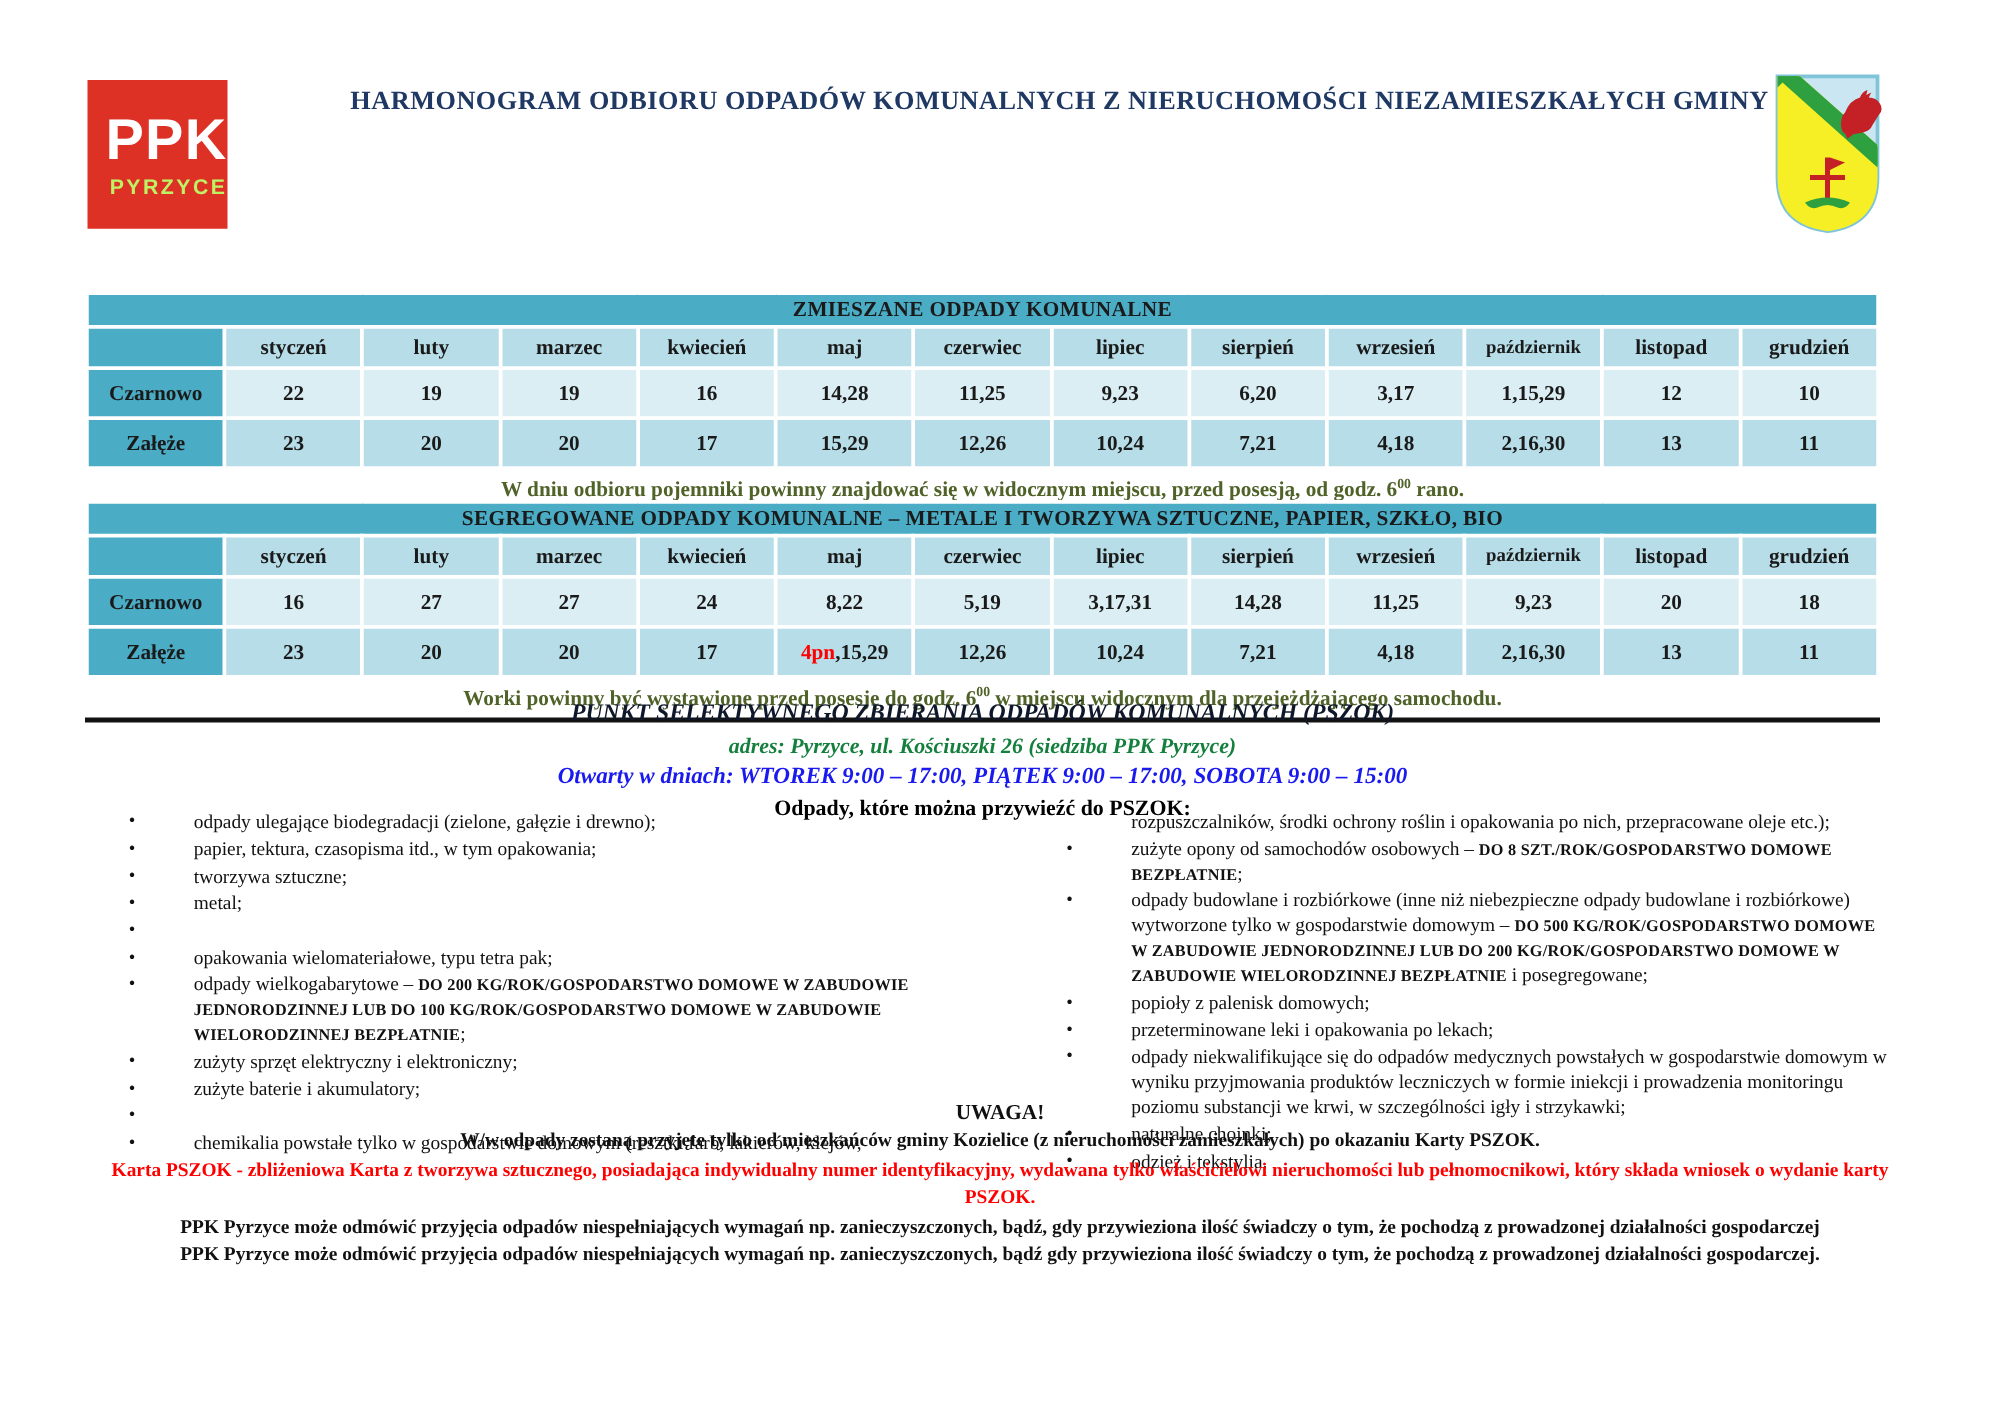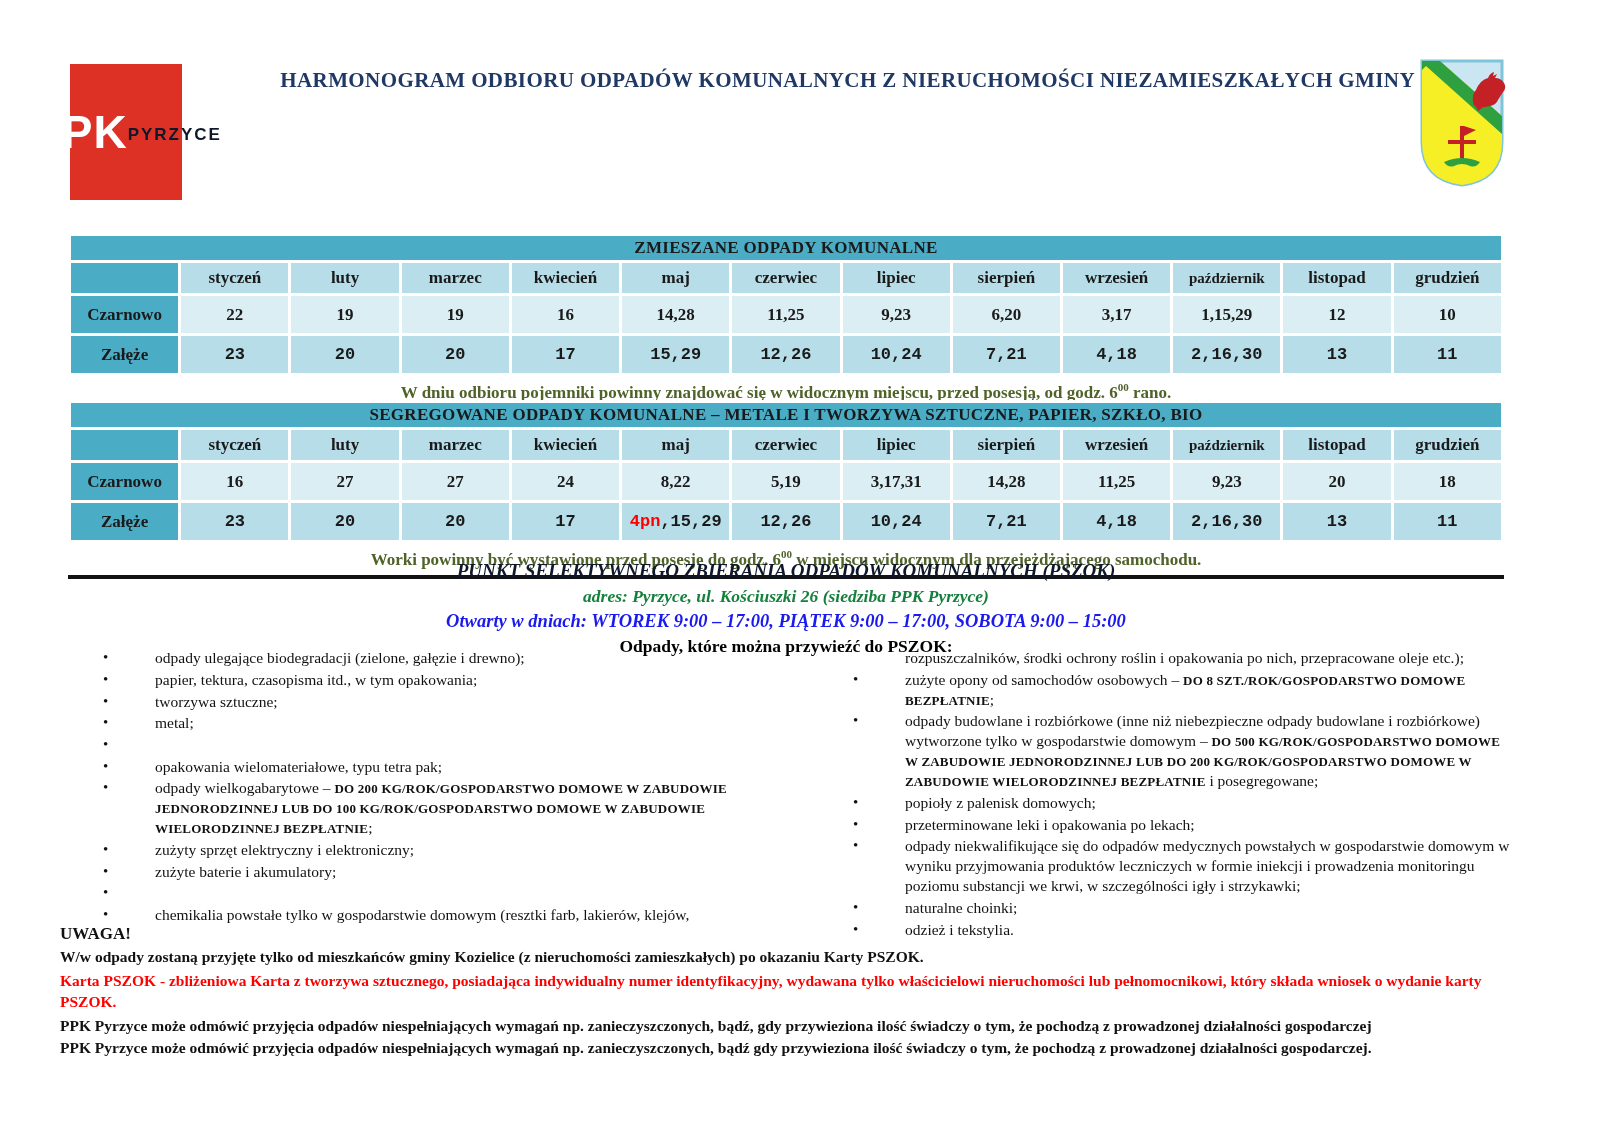--- a/index.html
+++ b/index.html
@@ -1,43 +1,43 @@
 <!DOCTYPE html>
 <html lang="pl"><head>
 <meta charset="utf-8">
 <style>
   html,body{margin:0;padding:0;background:#fff;}
   .page{position:relative;width:1600px;height:1131px;background:#fff;overflow:hidden;
         font-family:"Liberation Serif", serif;color:#111;}
 
   
-  .logo{position:absolute;left:70px;top:64px;width:112px;height:136px;background:#DE3126;
-        display:flex;flex-direction:row;align-items:center;justify-content:center;}
+  .logo{position:absolute;left:70px;top:64px;width:112px;height:119px;background:#DE3126;
+        display:flex;flex-direction:column;align-items:flex-end;justify-content:center;}
   .logo .ppk{font-family:"Liberation Sans",sans-serif;font-weight:bold;color:#fff;
              font-size:46px;line-height:1;letter-spacing:1px;}
-  .logo .pyrzyce{font-family:"Liberation Sans",sans-serif;font-weight:bold;color:#0f172a;
+  .logo .pyrzyce{font-family:"Liberation Sans",sans-serif;font-weight:bold;color:#bef264;
              font-size:17px;letter-spacing:2px;margin-top:6px;}
   .titles{position:absolute;left:195px;right:185px;top:68px;text-align:right;color:#1F3864;}
   .title-l1{font-size:21px;font-weight:bold;letter-spacing:.4px;}
   .title-l2{font-size:21px;font-weight:bold;margin-top:17px;letter-spacing:.4px;}
   .title-l2 .u{text-decoration:underline;text-underline-offset:3px;}
   .crest{position:absolute;right:94px;top:58px;width:88px;height:130px;}
 
   
   .tblock{position:absolute;left:68px;width:1436px;}
   .t1{top:233px;} .t2{top:400px;}
   table.sched{border-collapse:collapse;width:100%;table-layout:fixed;}
   table.sched th,table.sched td{border:3px solid #fff;padding:0;text-align:center;
         font-weight:bold;color:#1a1a1a;}
   .band{background:#4BACC6;color:#1a1a1a;font-size:17px;height:24px;letter-spacing:.3px;}
   .mrow th{background:#B7DEE8;font-size:17px;height:30px;}
   .mrow th.corner{background:#4BACC6;}
   .rowlabel{background:#4BACC6;font-size:17px;}
   tr.r0 td{background:#DAEEF3;font-size:17px;height:37px;}
-  tr.r1 td{background:#B7DEE8;font-size:17px;height:37px;font-family:Liberation Mono, monospace;}
+  tr.r1 td{background:#B7DEE8;font-size:17px;height:37px;}
   td .redpart{color:#FF0000;}
   .firstcol{width:118px;}
   .note{background:#fff;text-align:center;color:#4F6228;font-weight:bold;font-size:17px;
         padding:5px 0 3px 0;}
   .note sup{font-size:11px;}
   .rule{border-top:4px solid #121212;margin-top:2px;}
 
   
   .pszok{position:absolute;left:68px;width:1436px;top:560px;text-align:center;}
   .pszok .l1{color:#0f172a;font-style:italic;font-weight:bold;font-size:19px;}
@@ -48,21 +48,21 @@
   
   .cols{position:absolute;left:85px;top:648px;width:1445px;display:flex;gap:90px;}
   .col{font-size:15.5px;line-height:1.28;}
   .col.left{width:660px;} .col.right{width:680px;}
   .li{display:flex;margin-bottom:2px;}
   .li .bul{width:52px;flex:0 0 52px;text-align:left;padding-left:18px;font-size:15px;}
   .li .txt{flex:1;}
   .caps{font-weight:bold;font-size:13px;letter-spacing:.2px;}
 
   
-  .footer{position:absolute;left:60px;width:1480px;top:924px;}
+  .footer{position:absolute;left:60px;width:1480px;top:880px;text-align:center;}
   .uwaga{font-weight:bold;font-size:17px;}
   .fline{font-weight:bold;font-size:15.5px;margin-top:4px;}
   .fred{color:#FF0000;font-weight:bold;font-size:15.5px;margin-top:5px;line-height:1.35;}
 </style>
 </head>
 <body>
 
 <div class="page">
 
   <div class="logo">

